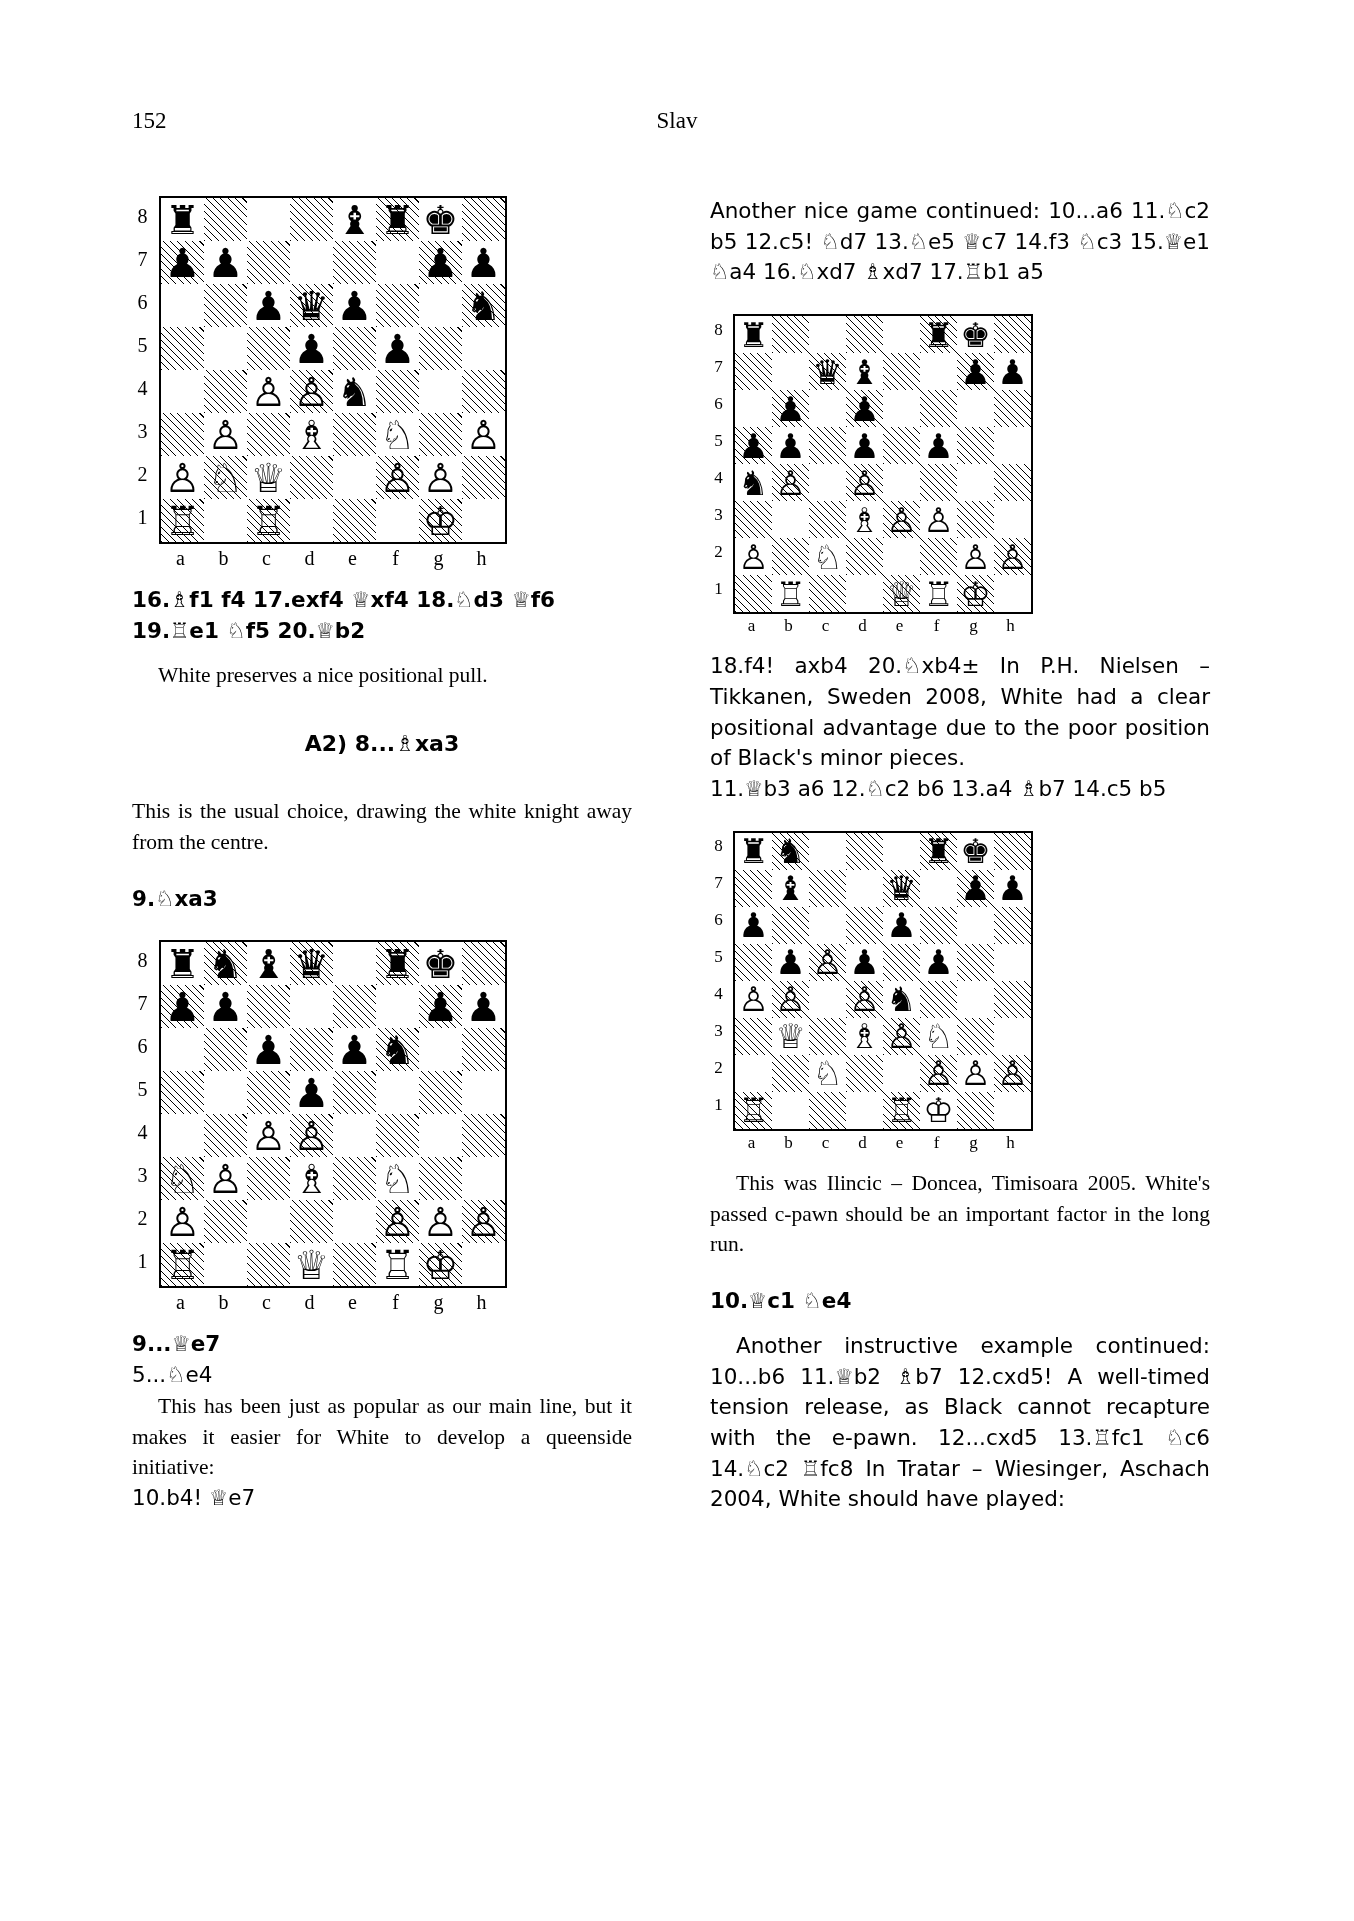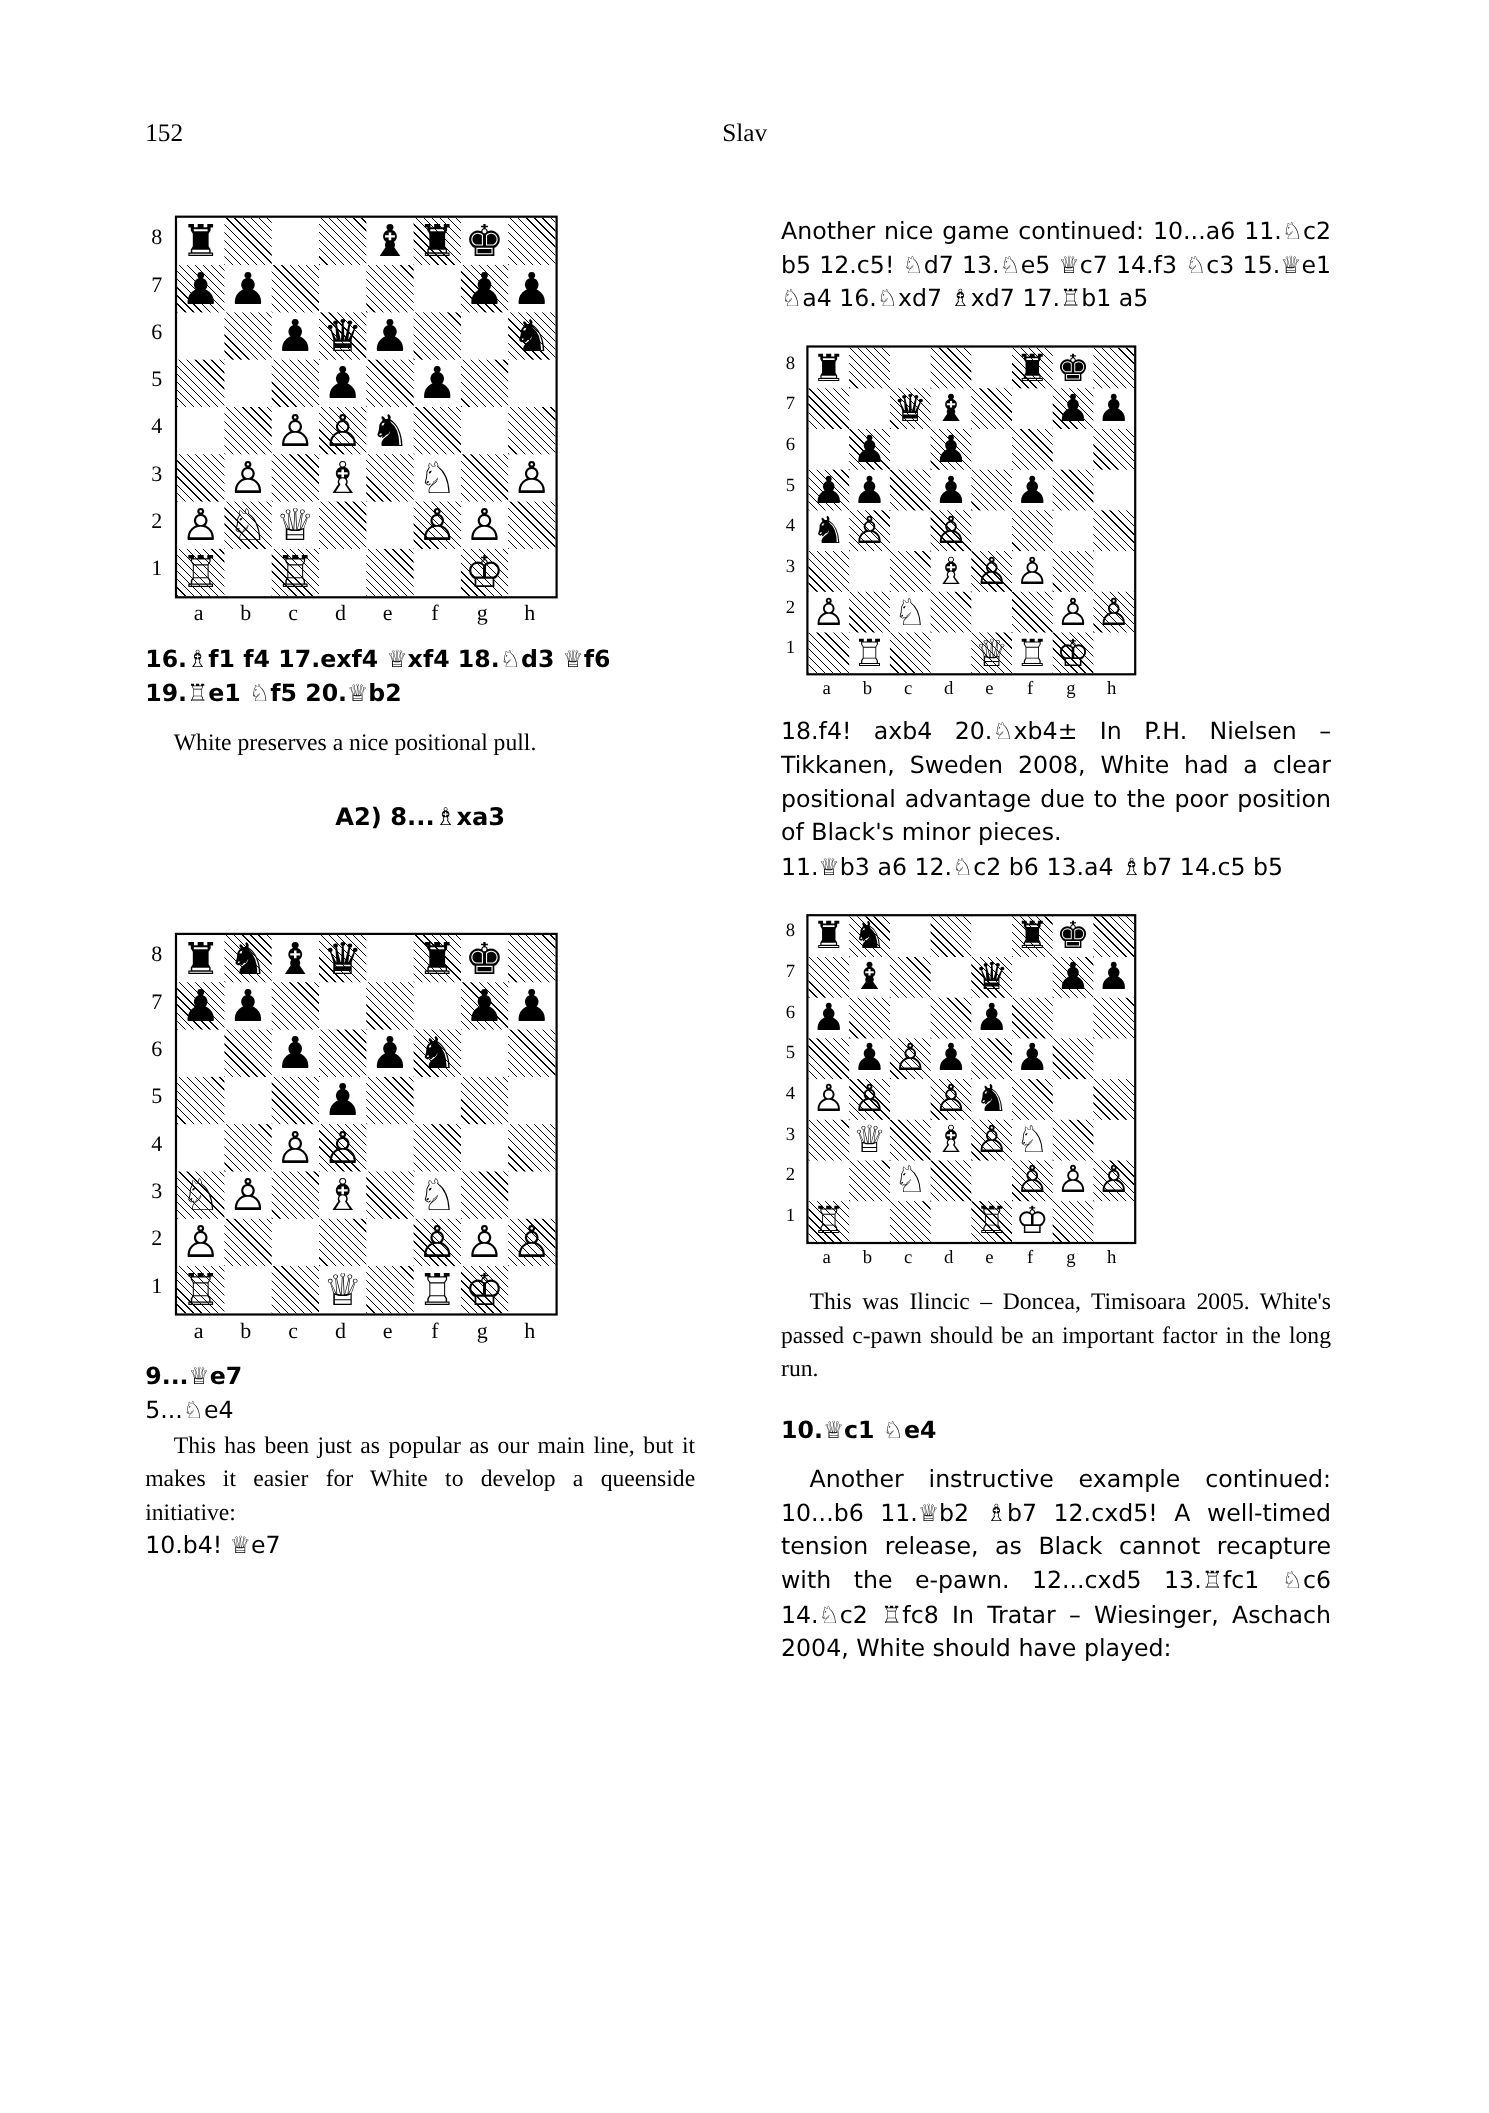--- a/index.html
+++ b/index.html
@@ -243,21 +243,23 @@
         </div>
     </div>
 
     <div class="gap-s"></div>
     <div class="moves fig">16.♗f1 f4 17.exf4 ♕xf4 18.♘d3 ♕f6 19.♖e1 ♘f5 20.♕b2</div>
     <div class="gap-s"></div>
     <div class="para indent">White preserves a nice positional pull.</div>
     <div class="gap-l"></div>
     <div class="center-head fig">A2) 8...♗xa3</div>
     <div class="gap-l"></div>
+    <div class="para">This is the usual choice, drawing the white knight away from the centre.</div>
     <div class="gap-m"></div>
+    <div class="moves fig">9.♘xa3</div>
     <div class="gap-m"></div>
 
     <div class="board-wrap">
       <div id="board2" class="board-holder">
           <div style="position: relative; width: 375px; height: 375px;">
             <div class="board" style="position: absolute; left: 27px; top: 0px; width: 344px; height: 344px;">
               <div class="sq" style="left: 0px; top: 0px; width: 43px; height: 43px;"></div>
               <div class="sq dark" style="left: 43px; top: 0px; width: 43px; height: 43px;"></div>
               <div class="sq" style="left: 86px; top: 0px; width: 43px; height: 43px;"></div>
               <div class="sq dark" style="left: 129px; top: 0px; width: 43px; height: 43px;"></div>

